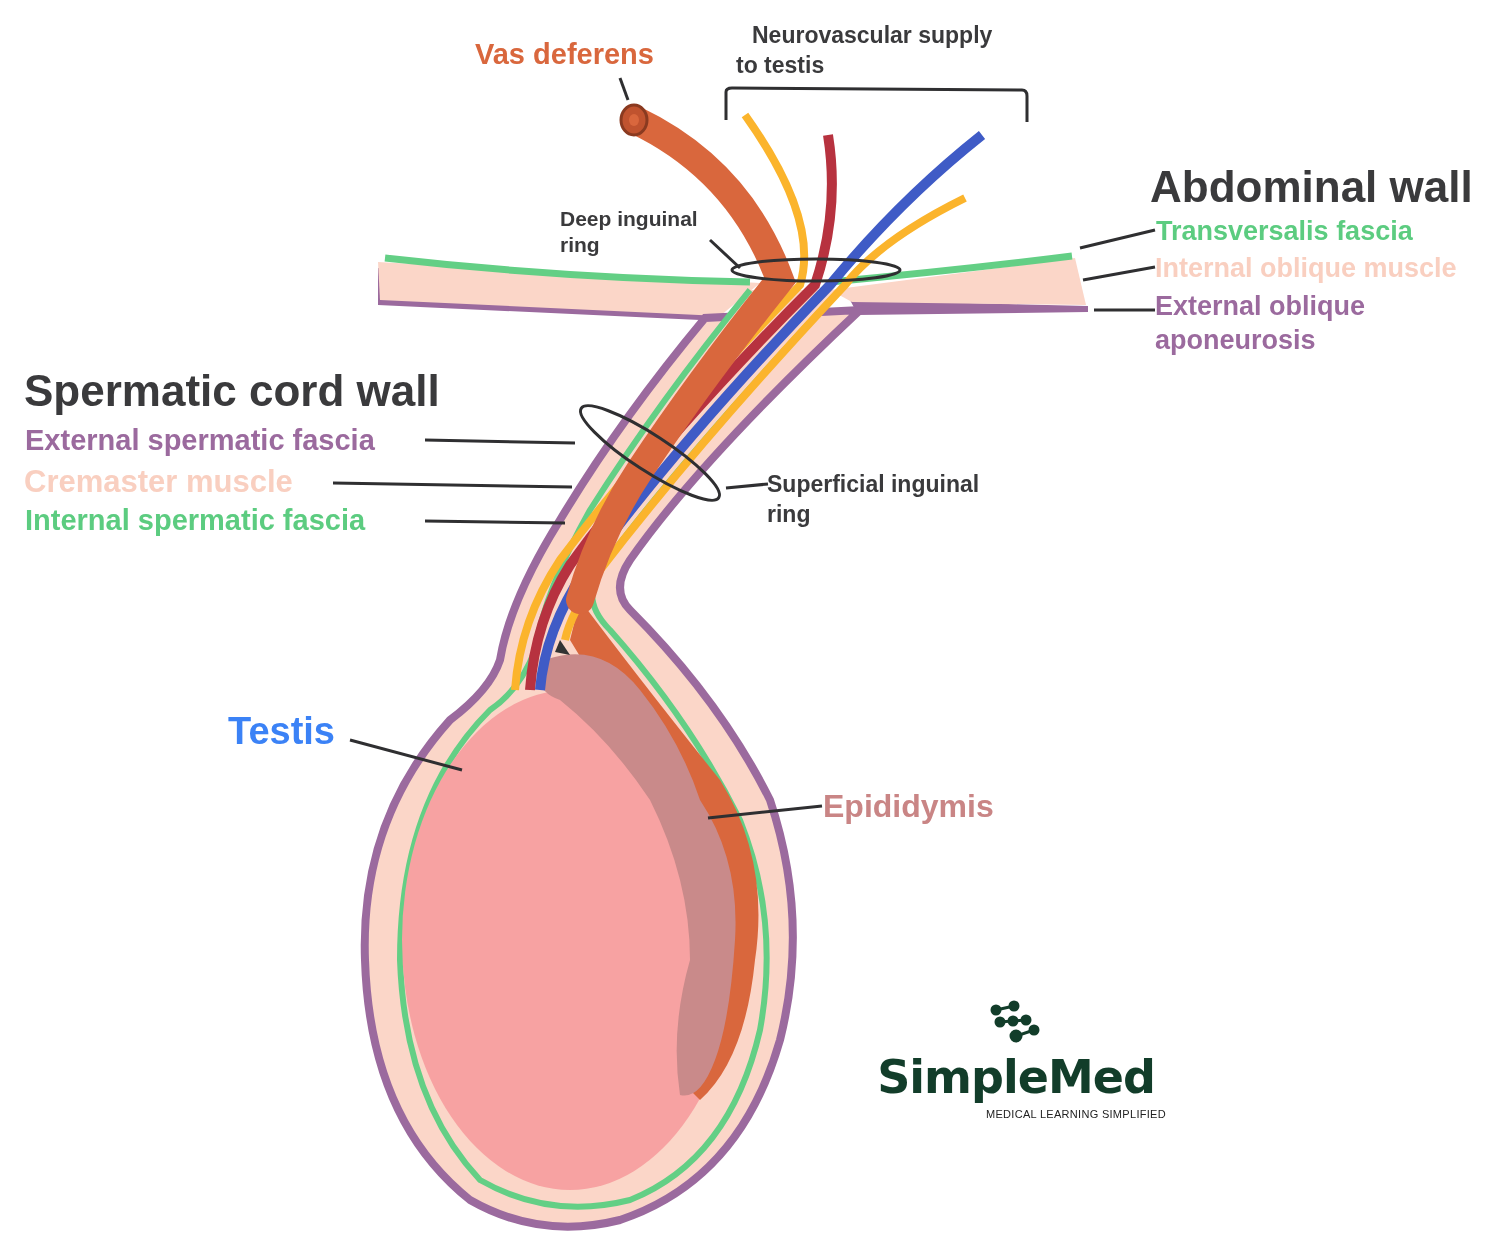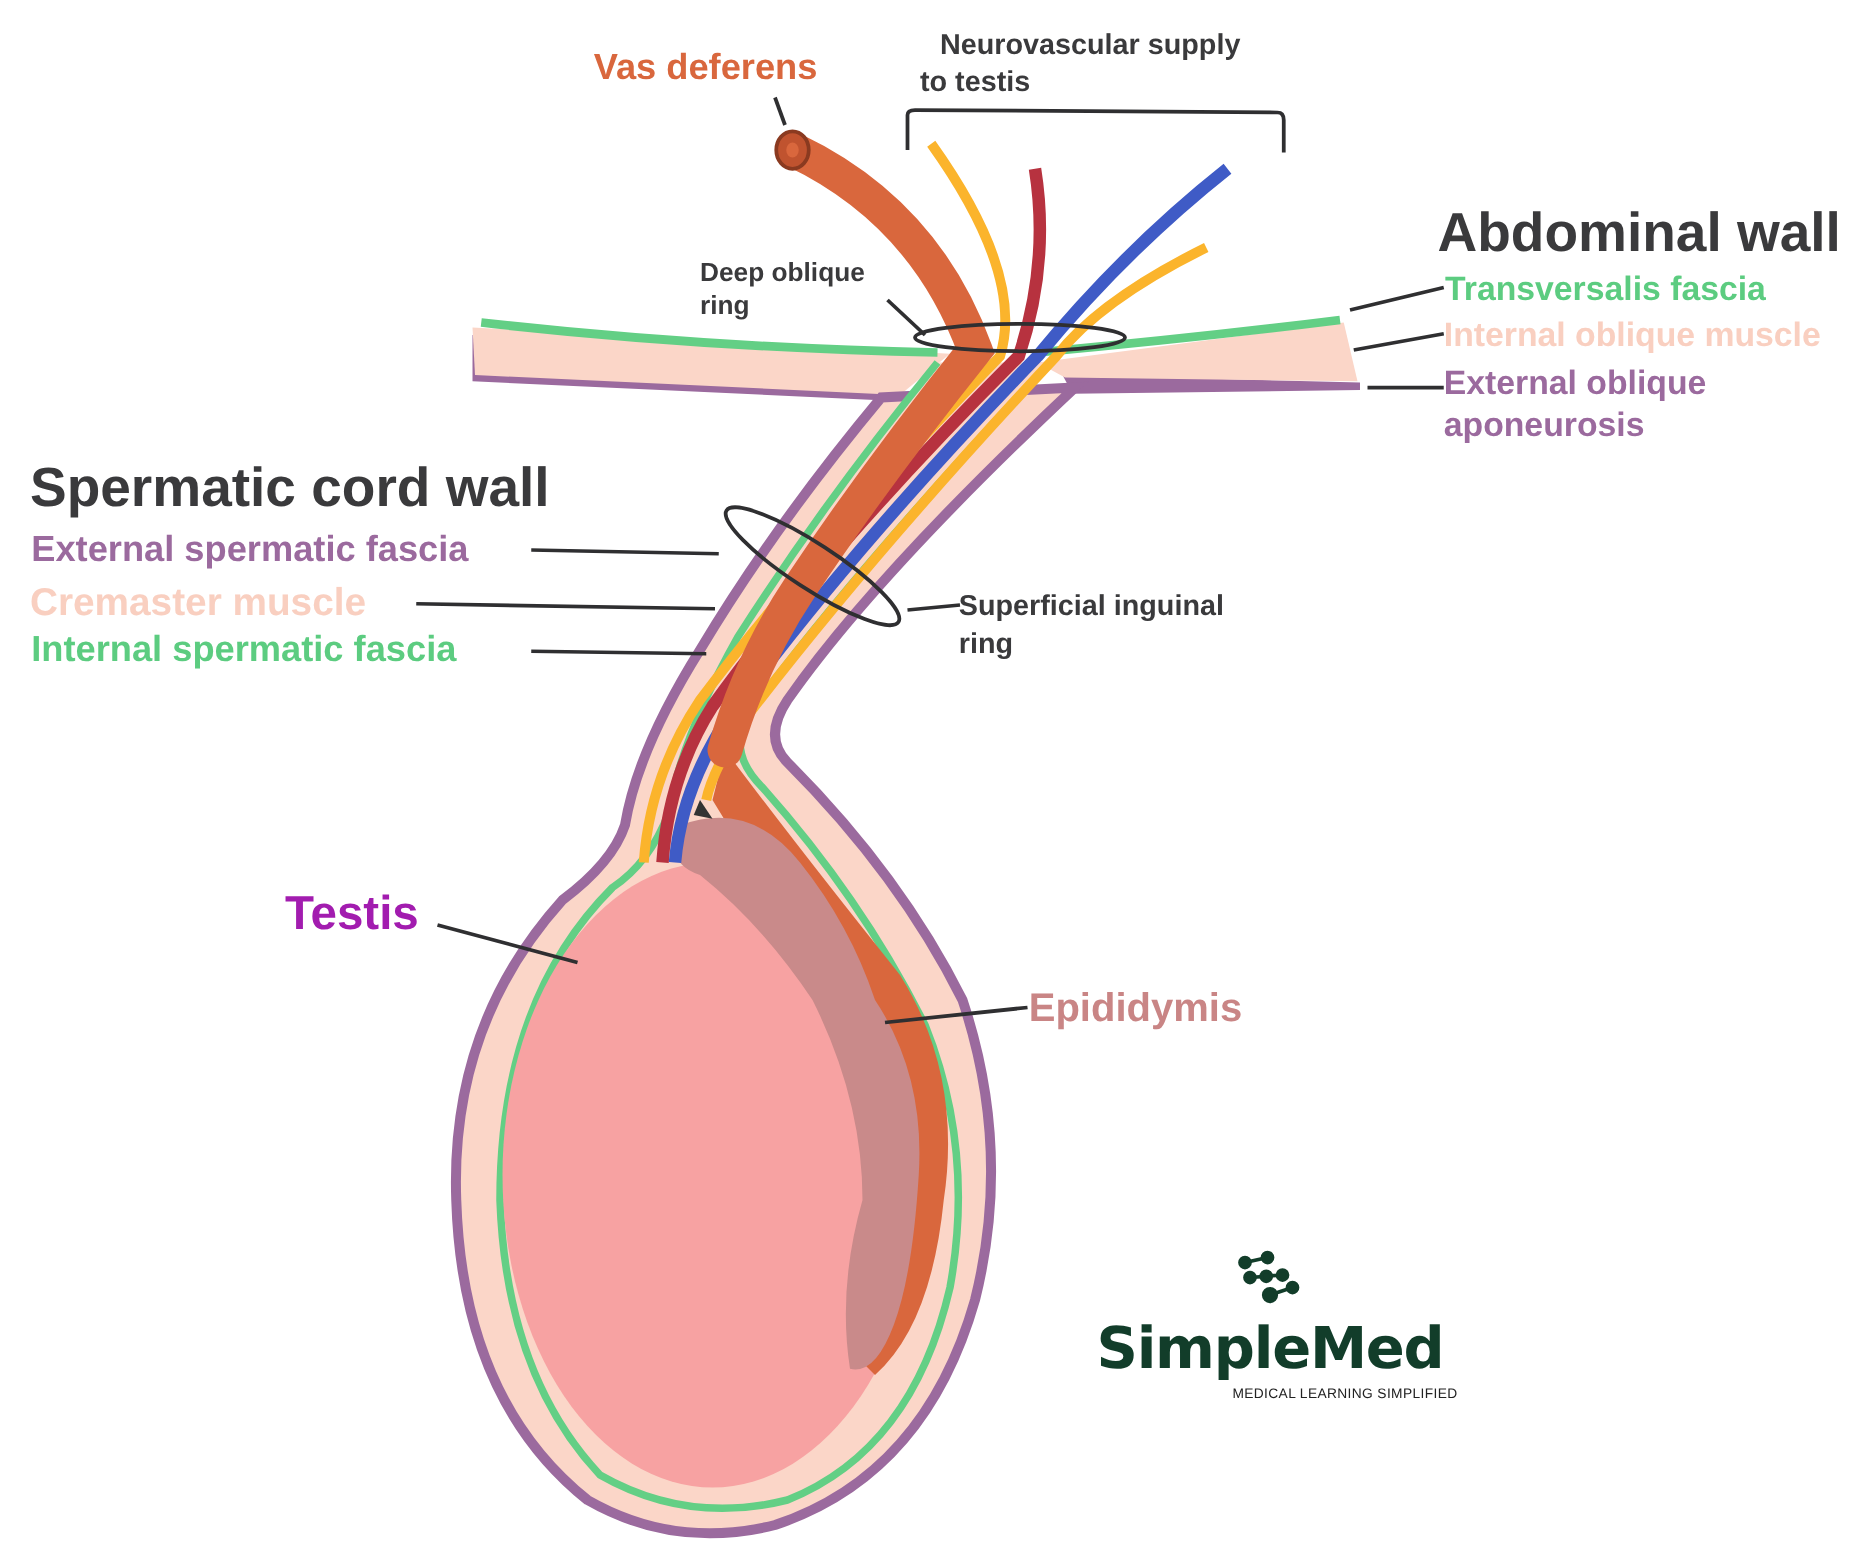--- a/index.html
+++ b/index.html
@@ -6,21 +6,21 @@
   body { width: 1497px; height: 1241px; position: relative; overflow: hidden; font-family: "Liberation Sans", "DejaVu Sans", sans-serif; }
   svg#diagram { position: absolute; left: 0; top: 0; }
   .lbl { position: absolute; font-weight: bold; white-space: nowrap; line-height: 1.15; }
   .h-big { font-size: 44px; color: #3a3a3c; }
   .l-med { font-size: 29px; }
   .l-sm { font-size: 23px; color: #3a3a3c; }
   .purple { color: #9b6a9e; }
   .peach { color: #f9cfc0; }
   .green { color: #5ccc80; }
   .orange { color: #d9673d; }
-  .pink { color: #a21caf; }
+  .pink { color: #3b82f6; }
   .rose { color: #c98585; text-align: right; }
   .logo { position: absolute; left: 866px; top: 1000px; width: 300px; text-align: center; color: #123d2a; }
   .logo-word { font-family: "DejaVu Sans", sans-serif; font-weight: bold; font-size: 46px; letter-spacing: -1px; margin-top: 2px; text-align: center; }
   .logo-tag { font-size: 11px; letter-spacing: 0.3px; margin-top: 4px; color: #222; margin-left: -10px; text-align: right; }
 </style>
 </head>
 <body>
 
 <svg id="diagram" width="1497" height="1241" viewBox="0 0 1497 1241">
 
@@ -69,21 +69,21 @@
     <path d="M425,521 L565,523"></path>
     <path d="M726,488 L768,484"></path>
     <path d="M350,740 L462,770"></path>
     <path d="M708,818 L822,806"></path>
   </g>
 </svg>
 
 <div class="lbl l-med orange" style="left:438px;top:38px;margin-left:37px;">Vas deferens</div>
 <div class="lbl l-sm" style="left:736px;top:22px;margin-left:16px;">Neurovascular supply</div>
 <div class="lbl l-sm" style="left:736px;top:52px;">to testis</div>
-<div class="lbl l-sm" style="left:560px;top:207px;font-size:21px;">Deep oblique</div>
+<div class="lbl l-sm" style="left:560px;top:207px;font-size:21px;">Deep inguinal</div>
 <div class="lbl l-sm" style="left:560px;top:233px;font-size:21px;">ring</div>
 
 <div class="lbl h-big" style="left:1150px;top:162px;">Abdominal wall</div>
 <div class="lbl l-med green" style="left:1156px;top:216px;font-size:27px;">Transversalis fascia</div>
 <div class="lbl l-med peach" style="left:1155px;top:253px;font-size:27px;">Internal oblique muscle</div>
 <div class="lbl l-med purple" style="left:1155px;top:291px;font-size:27px;">External oblique</div>
 <div class="lbl l-med purple" style="left:1155px;top:325px;font-size:27px;">aponeurosis</div>
 
 <div class="lbl h-big" style="left:24px;top:366px;">Spermatic cord wall</div>
 <div class="lbl l-med purple" style="left:25px;top:424px;">External spermatic fascia</div>

